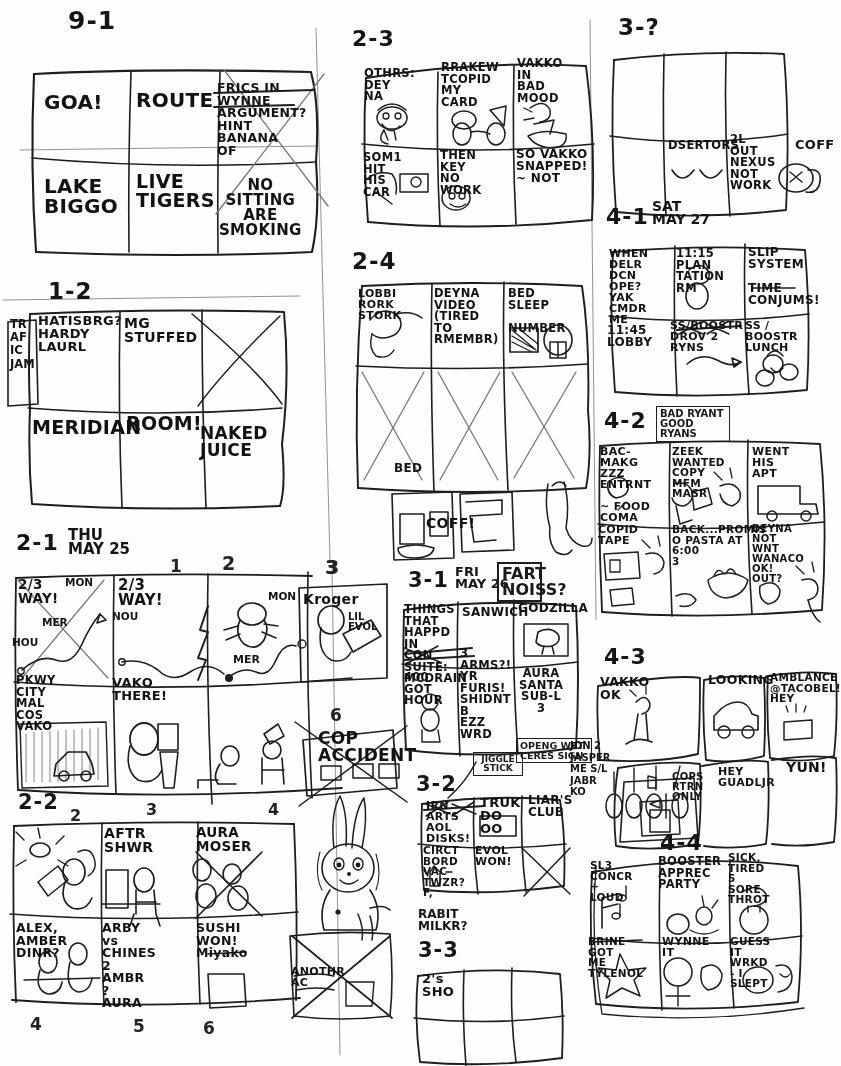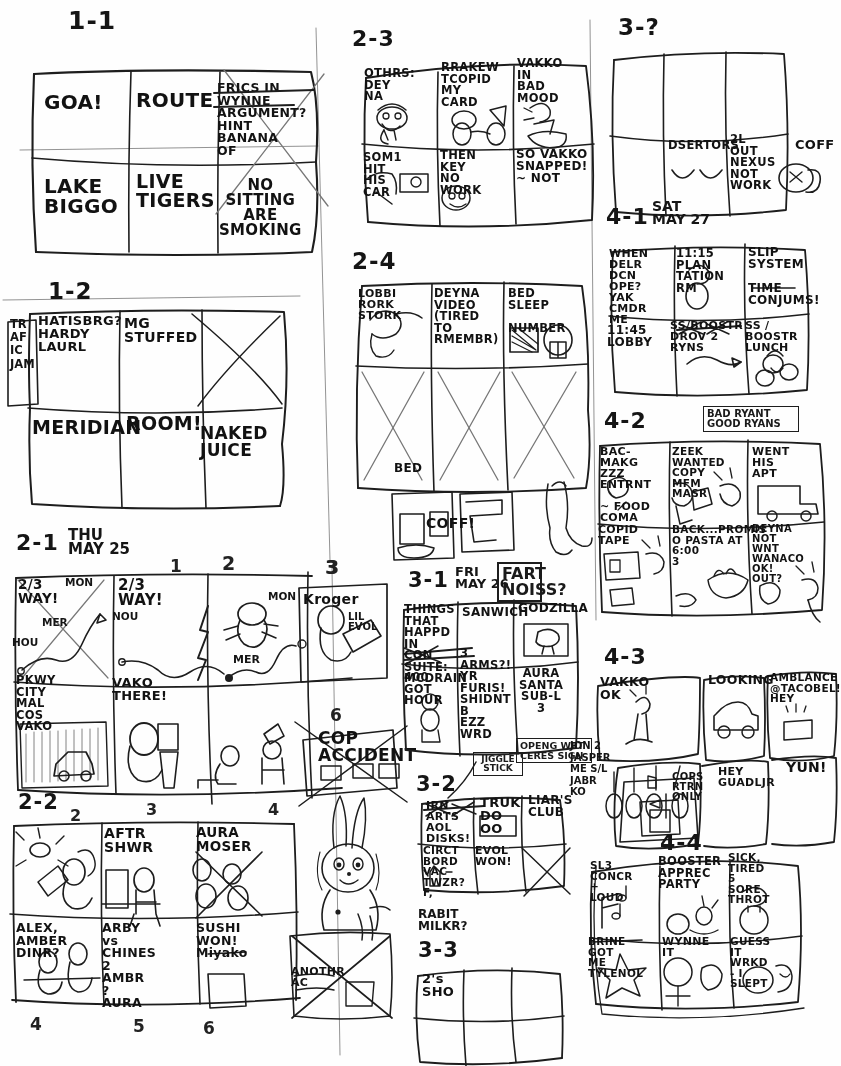--- a/index.html
+++ b/index.html
@@ -54,21 +54,21 @@
 
   <svg width="841" height="1066">
     <path class="ink-l" stroke-width="0.8" d="M316 28 L330 560"></path>
     <path class="ink-l" stroke-width="0.8" d="M332 568 L340 1055"></path>
     <path class="ink-l" stroke-width="0.8" d="M590 20 L596 620"></path>
     <path class="ink-l" stroke-width="0.8" d="M3 300 L300 296"></path>
     <path class="ink-l" stroke-width="0.8" d="M20 150 L318 146"></path>
   </svg>
 
   <div class="grp">
-    <div class="hdr" style="left:68px;top:6px;font-size:25px">1-1</div>
+    <div class="hdr" style="left:68px;top:6px;font-size:25px">9-1</div>
     <svg width="310" height="200" style="left:28px;top:66px">
       <path class="ink" stroke-width="2.1" d="M6 8 Q 120 2 283 6 Q 292 40 288 96"></path>
       <path class="ink" stroke-width="2.1" d="M288 96 Q 292 150 284 186 Q 150 192 8 186"></path>
       <path class="ink" stroke-width="2.1" d="M8 186 Q 2 100 6 8"></path>
       <path class="ink" stroke-width="1.6" d="M4 92 Q 140 104 288 96"></path>
       <path class="ink" stroke-width="1.6" d="M103 5 Q 100 95 101 186"></path>
       <path class="ink" stroke-width="1.6" d="M192 6 Q 189 96 190 187"></path>
 
       <path class="ink-l" stroke-width="1.3" d="M196 4 L300 140"></path>
       <path class="ink-l" stroke-width="1.3" d="M296 8 L188 148"></path>
@@ -570,21 +570,21 @@
     <div class="cell-txt" style="left:607px;top:324px;font-size:12px">11:45
 LOBBY</div>
     <div class="cell-txt" style="left:670px;top:320px;font-size:11px">SS/BOOSTR
 DROV 2 RYNS</div>
     <div class="cell-txt" style="left:745px;top:320px;font-size:11px">SS / BOOSTR
   LUNCH</div>
   </div>
 
   <div class="grp">
     <div class="hdr" style="left:604px;top:408px;font-size:22px">4-2</div>
-    <div class="boxed" style="left:703px;top:406px;width:96px;font-size:10px;border-width:1.6px">BAD RYANT
+    <div class="boxed" style="left:656px;top:406px;width:74px;font-size:10px;border-width:1.6px">BAD RYANT
 GOOD RYANS</div>
 
     <svg width="240" height="180" style="left:596px;top:440px">
       <path class="ink" stroke-width="1.8" d="M4 6 Q 110 -2 224 4 Q 232 84 226 170 Q 110 180 6 172"></path>
       <path class="ink" stroke-width="1.8" d="M6 172 Q 2 86 4 6"></path>
       <path class="ink" stroke-width="1.6" d="M2 84 Q 110 94 228 82"></path>
       <path class="ink" stroke-width="1.6" d="M74 2 Q 72 86 76 176"></path>
       <path class="ink" stroke-width="1.6" d="M152 0 Q 150 84 156 174"></path>
 
       <path class="ink" stroke-width="1.5" d="M12 42 Q 26 32 32 44 Q 34 56 20 58 Q 10 54 12 42 Z"></path>

